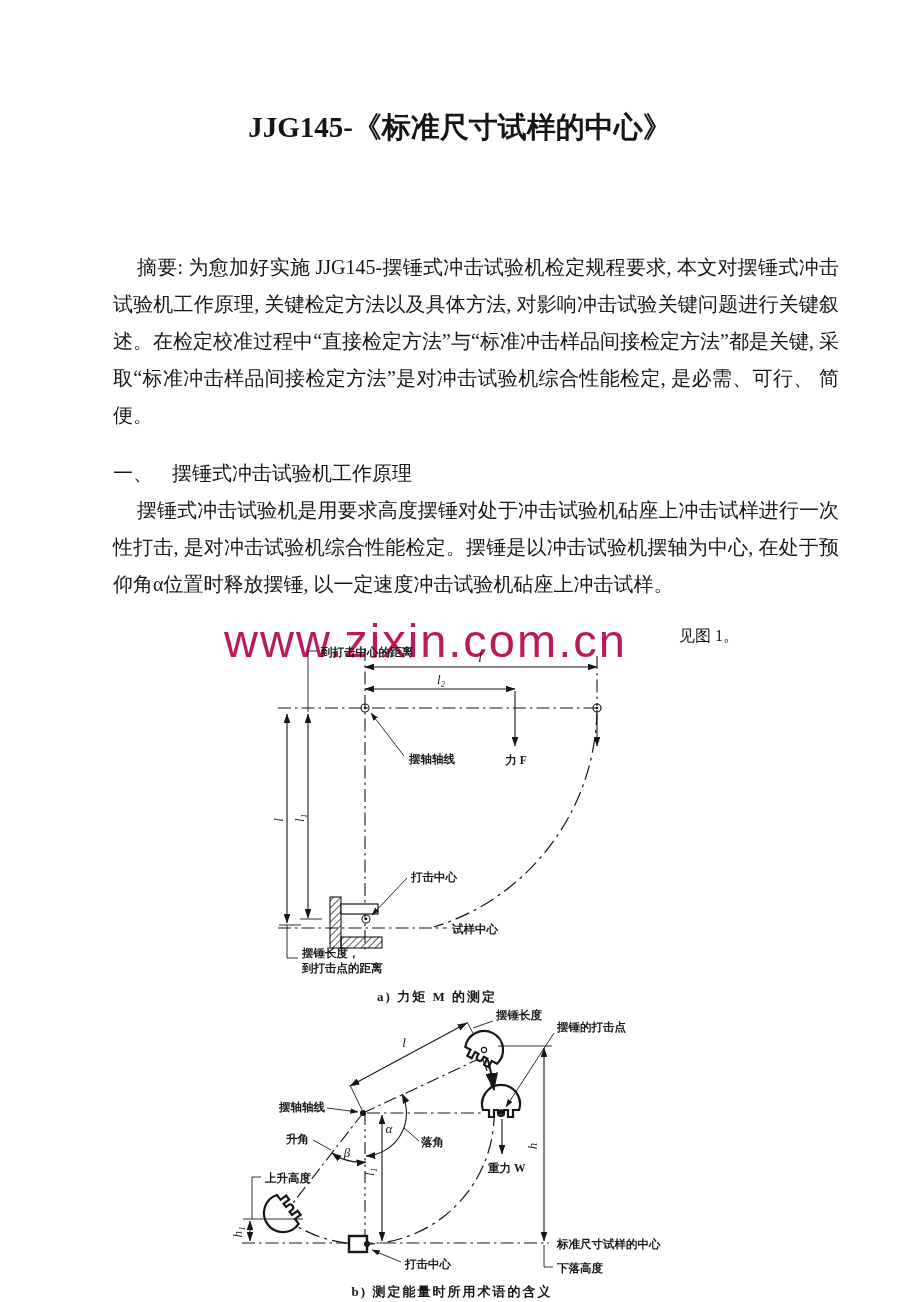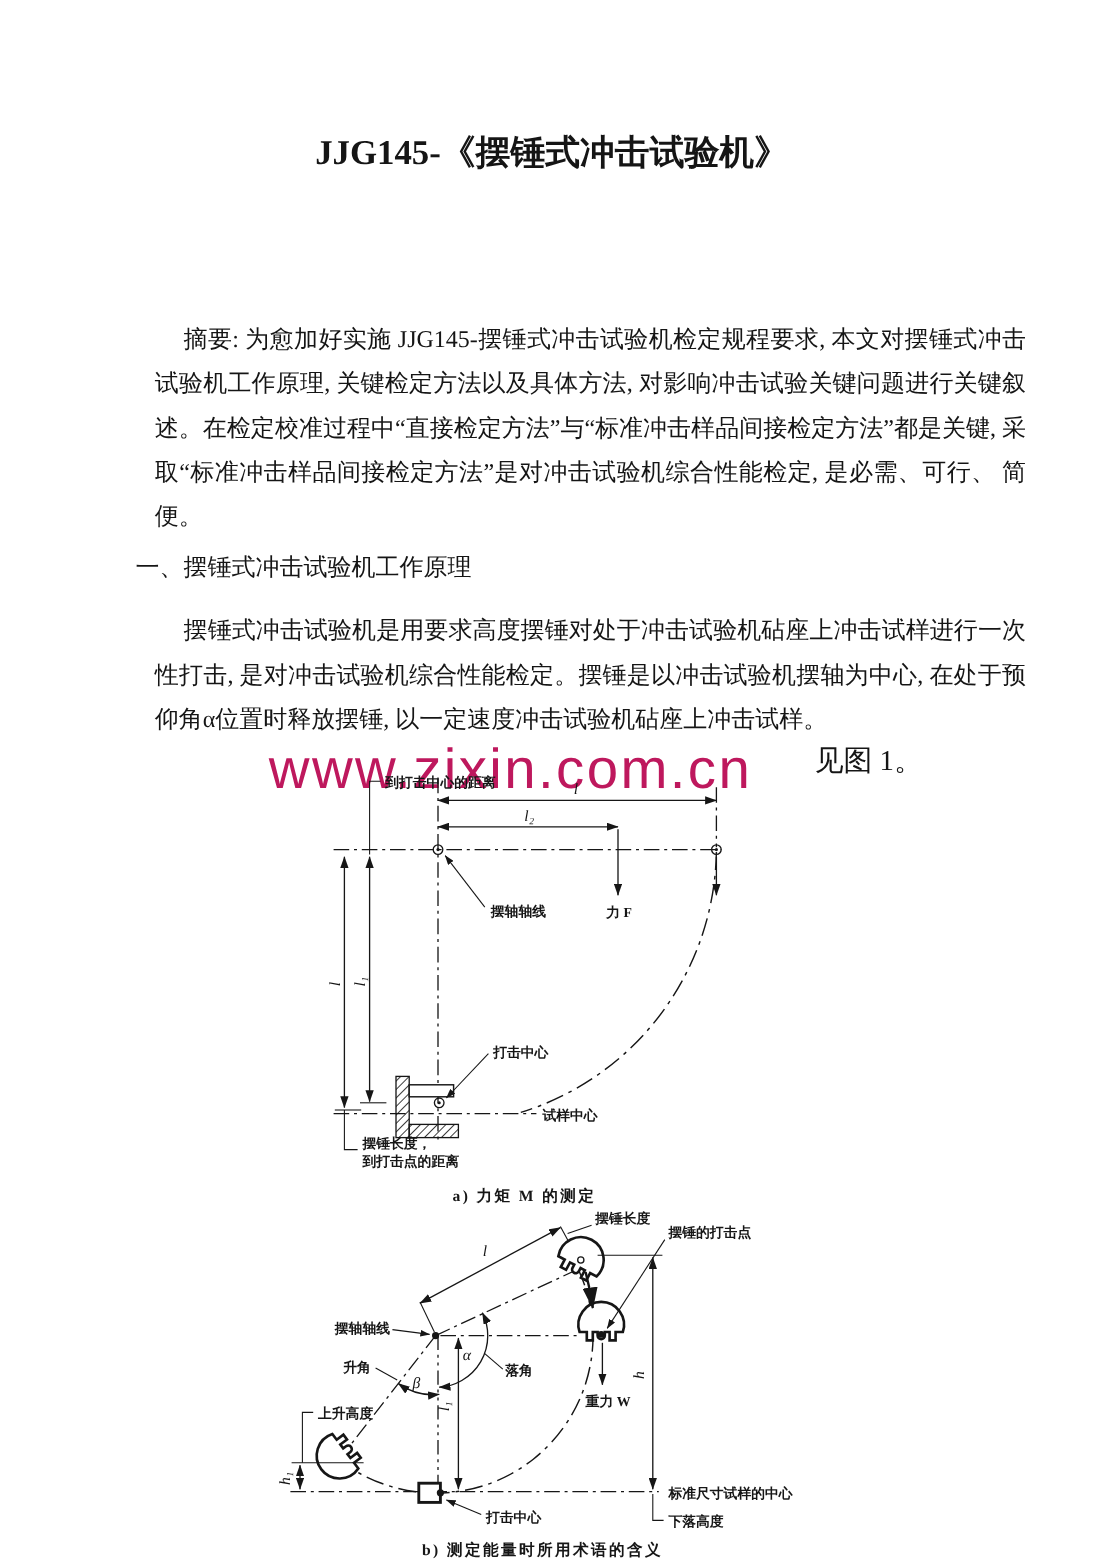--- a/index.html
+++ b/index.html
@@ -5,27 +5,27 @@
   html,body{margin:0;padding:0;background:#fff;}
   .page{position:relative;width:920px;height:1302px;background:#ffffff;overflow:hidden;
         font-family:"Liberation Serif","DejaVu Serif",serif;color:#151515;}
   .watermark{position:absolute;left:224px;top:613px;z-index:0;
         font-family:"Liberation Sans","DejaVu Sans",sans-serif;
         font-size:47px;letter-spacing:2px;color:#be185d;white-space:nowrap;}
   .title{position:absolute;left:0;width:100%;margin:0;text-align:center;
         font-size:29px;font-weight:bold;z-index:2;}
   .t1{top:108px;}
   .t2{top:163px;}
-  .abstract,.para1{position:absolute;left:113px;width:726px;margin:16px;
+  .abstract,.para1{position:absolute;left:113px;width:726px;margin:0;
         font-size:20px;line-height:37px;text-align:justify;text-indent:24px;z-index:2;}
   .abstract{top:249px;}
   .heading{position:absolute;left:113px;top:455px;font-size:20px;line-height:37px;z-index:2;}
-  .hsp{}
+  .hsp{margin-left:19px;}
   .para1{top:492px;}
-  .seefig{position:absolute;left:679px;top:617px;font-size:24px;line-height:37px;z-index:2;}
+  .seefig{position:absolute;left:679px;top:617px;font-size:16px;line-height:37px;z-index:2;}
   .figure-svg{position:absolute;left:0;top:0;width:920px;height:1302px;z-index:1;}
   
   .ln{stroke:#161616;stroke-width:1.1;fill:none;}
   .thin{stroke:#161616;stroke-width:0.9;fill:none;}
   .cl{stroke:#161616;stroke-width:1.1;fill:none;stroke-dasharray:13 4 2.5 4;}
   .cl2{stroke:#161616;stroke-width:1.1;fill:none;stroke-dasharray:12 4 2.5 4 2.5 4;}
   .swing{stroke:#161616;stroke-width:1.2;fill:none;stroke-dasharray:15 5 3 5;}
   .hammer{fill:#ffffff;stroke:#161616;stroke-width:2.2;}
   .boldln{stroke:#161616;stroke-width:2;fill:none;}
   .t{font:bold 11.5px "Liberation Serif","DejaVu Serif",serif;fill:#161616;}
@@ -164,21 +164,21 @@
 
       <rect x="349" y="1236" width="18" height="16" fill="#ffffff" stroke="#161616" stroke-width="2.4"></rect>
       <circle cx="367" cy="1244" r="3" fill="#161616"></circle>
       <line class="thin" x1="401" y1="1262" x2="372" y2="1250" marker-end="url(#ar)"></line>
       <text class="t" x="405" y="1268">打击中心</text>
 
       <text class="cap" x="452" y="1296" text-anchor="middle">b) 测定能量时所用术语的含义</text>
     </g>
   </svg>
 
-  <h1 class="title t1">JJG145-《摆锤式冲击试验机》</h1>
+  <h1 class="title t1">JJG145-《标准尺寸试样的中心》</h1>
 
   <p class="abstract">摘要: 为愈加好实施 JJG145-摆锤式冲击试验机检定规程要求, 本文对摆锤式冲击试验机工作原理, 关键检定方法以及具体方法, 对影响冲击试验关键问题进行关键叙述。在检定校准过程中“直接检定方法”与“标准冲击样品间接检定方法”都是关键, 采取“标准冲击样品间接检定方法”是对冲击试验机综合性能检定, 是必需、可行、 简便。</p>
 
   <div class="heading">
     <span>一、</span><span class="hsp">摆锤式冲击试验机工作原理</span>
   </div>
 
   <p class="para1">摆锤式冲击试验机是用要求高度摆锤对处于冲击试验机砧座上冲击试样进行一次性打击, 是对冲击试验机综合性能检定。摆锤是以冲击试验机摆轴为中心, 在处于预仰角α位置时释放摆锤, 以一定速度冲击试验机砧座上冲击试样。</p>
 
   <span class="seefig">见图 1。</span>

